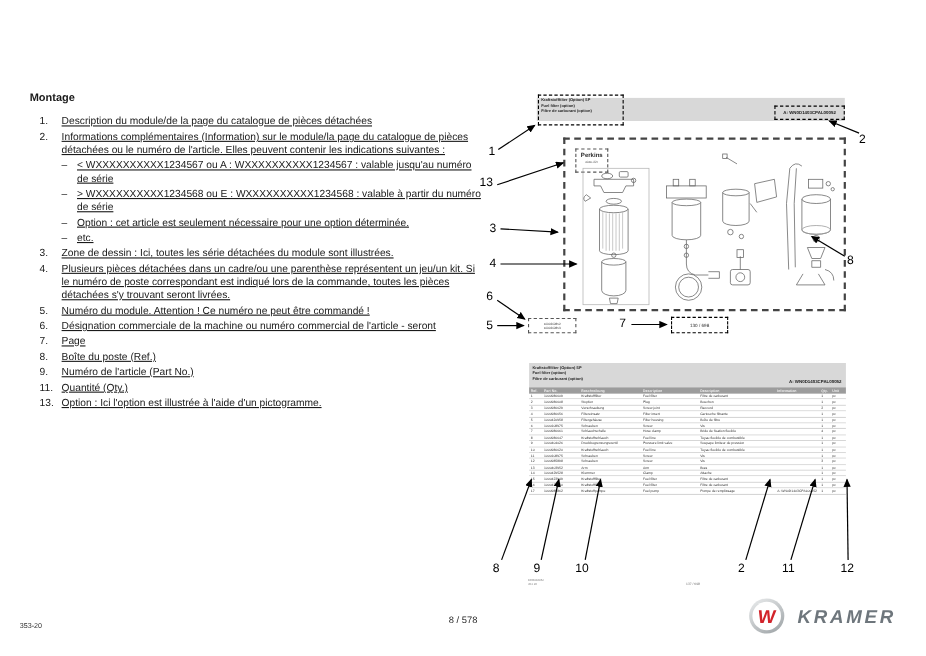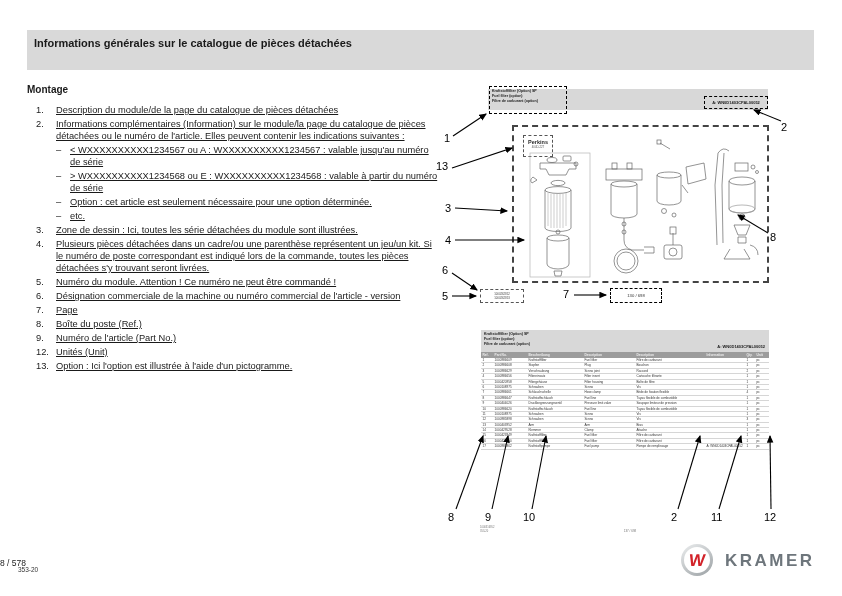--- a/index.html
+++ b/index.html
@@ -56,38 +56,35 @@
                   font-size:3px;color:#777;}
 
   
   .callout{position:absolute;font-size:11px;color:#000;font-family:"Liberation Sans",sans-serif;}
 
   
   .arrows{position:absolute;inset:0;pointer-events:none;}
 
   
   .doc-number{position:absolute;left:18px;top:566px;font-size:6.5px;color:#333;}
-  .page-number{position:absolute;left:0;right:0;top:558px;font-size:8.5px;color:#222;}
+  .page-number{position:absolute;left:0;right:0;top:558px;text-align:center;font-size:8.5px;color:#222;}
   .logo{position:absolute;left:681px;top:544px;width:150px;height:34px;}
   .logo-badge{position:absolute;left:0;top:0;width:32px;height:32px;border-radius:50%;
               background:linear-gradient(145deg,#eceeef 0%,#9aa0a3 100%);}
   .logo-badge-inner{position:absolute;left:3px;top:3px;width:26px;height:26px;border-radius:50%;
                     background:#fff;display:flex;align-items:center;justify-content:center;}
   .logo-w{font-size:17px;font-weight:bold;color:#d2232a;transform:skewX(-8deg);line-height:1;}
   .logo-text{position:absolute;left:44px;top:7px;font-size:17px;font-weight:bold;color:#6e767c;
-             letter-spacing:2.5px;}
+             letter-spacing:2.5px;font-style:italic;}
 </style>
 </head>
 <body>
 
 <div class="page">
 
-  <div class="title-bar">
-    <h1>Informations générales sur le catalogue de pièces détachées</h1>
-  </div>
 
   <div class="section-heading">Montage</div>
 
   <div class="instructions">
 
       <div class="li">
         <span class="marker">1.</span>
         <span class="txt">Description du module/de la page du catalogue de pièces détachées</span>
       </div>
 
@@ -126,44 +123,44 @@
         <span class="txt">Plusieurs pièces détachées dans un cadre/ou une parenthèse représentent un jeu/un kit. Si le numéro de poste correspondant est indiqué lors de la commande, toutes les pièces détachées s'y trouvant seront livrées.</span>
       </div>
 
       <div class="li">
         <span class="marker">5.</span>
         <span class="txt">Numéro du module. Attention ! Ce numéro ne peut être commandé !</span>
       </div>
 
       <div class="li">
         <span class="marker">6.</span>
-        <span class="txt">Désignation commerciale de la machine ou numéro commercial de l'article - version</span>
+        <span class="txt">Désignation commerciale de la machine ou numéro commercial de l'article - seront</span>
       </div>
 
       <div class="li">
         <span class="marker">7.</span>
         <span class="txt">Page</span>
       </div>
 
       <div class="li">
         <span class="marker">8.</span>
         <span class="txt">Boîte du poste (Ref.)</span>
       </div>
 
       <div class="li">
         <span class="marker">9.</span>
         <span class="txt">Numéro de l'article (Part No.)</span>
       </div>
 
 
-
-      <div class="li">
-        <span class="marker">12.</span>
-        <span class="txt">Unités (Unit)</span>
-      </div>
+      <div class="li">
+        <span class="marker">11.</span>
+        <span class="txt">Quantité (Qty.)</span>
+      </div>
+
 
       <div class="li">
         <span class="marker">13.</span>
         <span class="txt">Option : Ici l'option est illustrée à l'aide d'un pictogramme.</span>
       </div>
     </div>
 
   <div class="fig1-header"></div>
   <div class="fig1-titlebox">
     <div>Kraftstofffilter (Option) SP</div>

